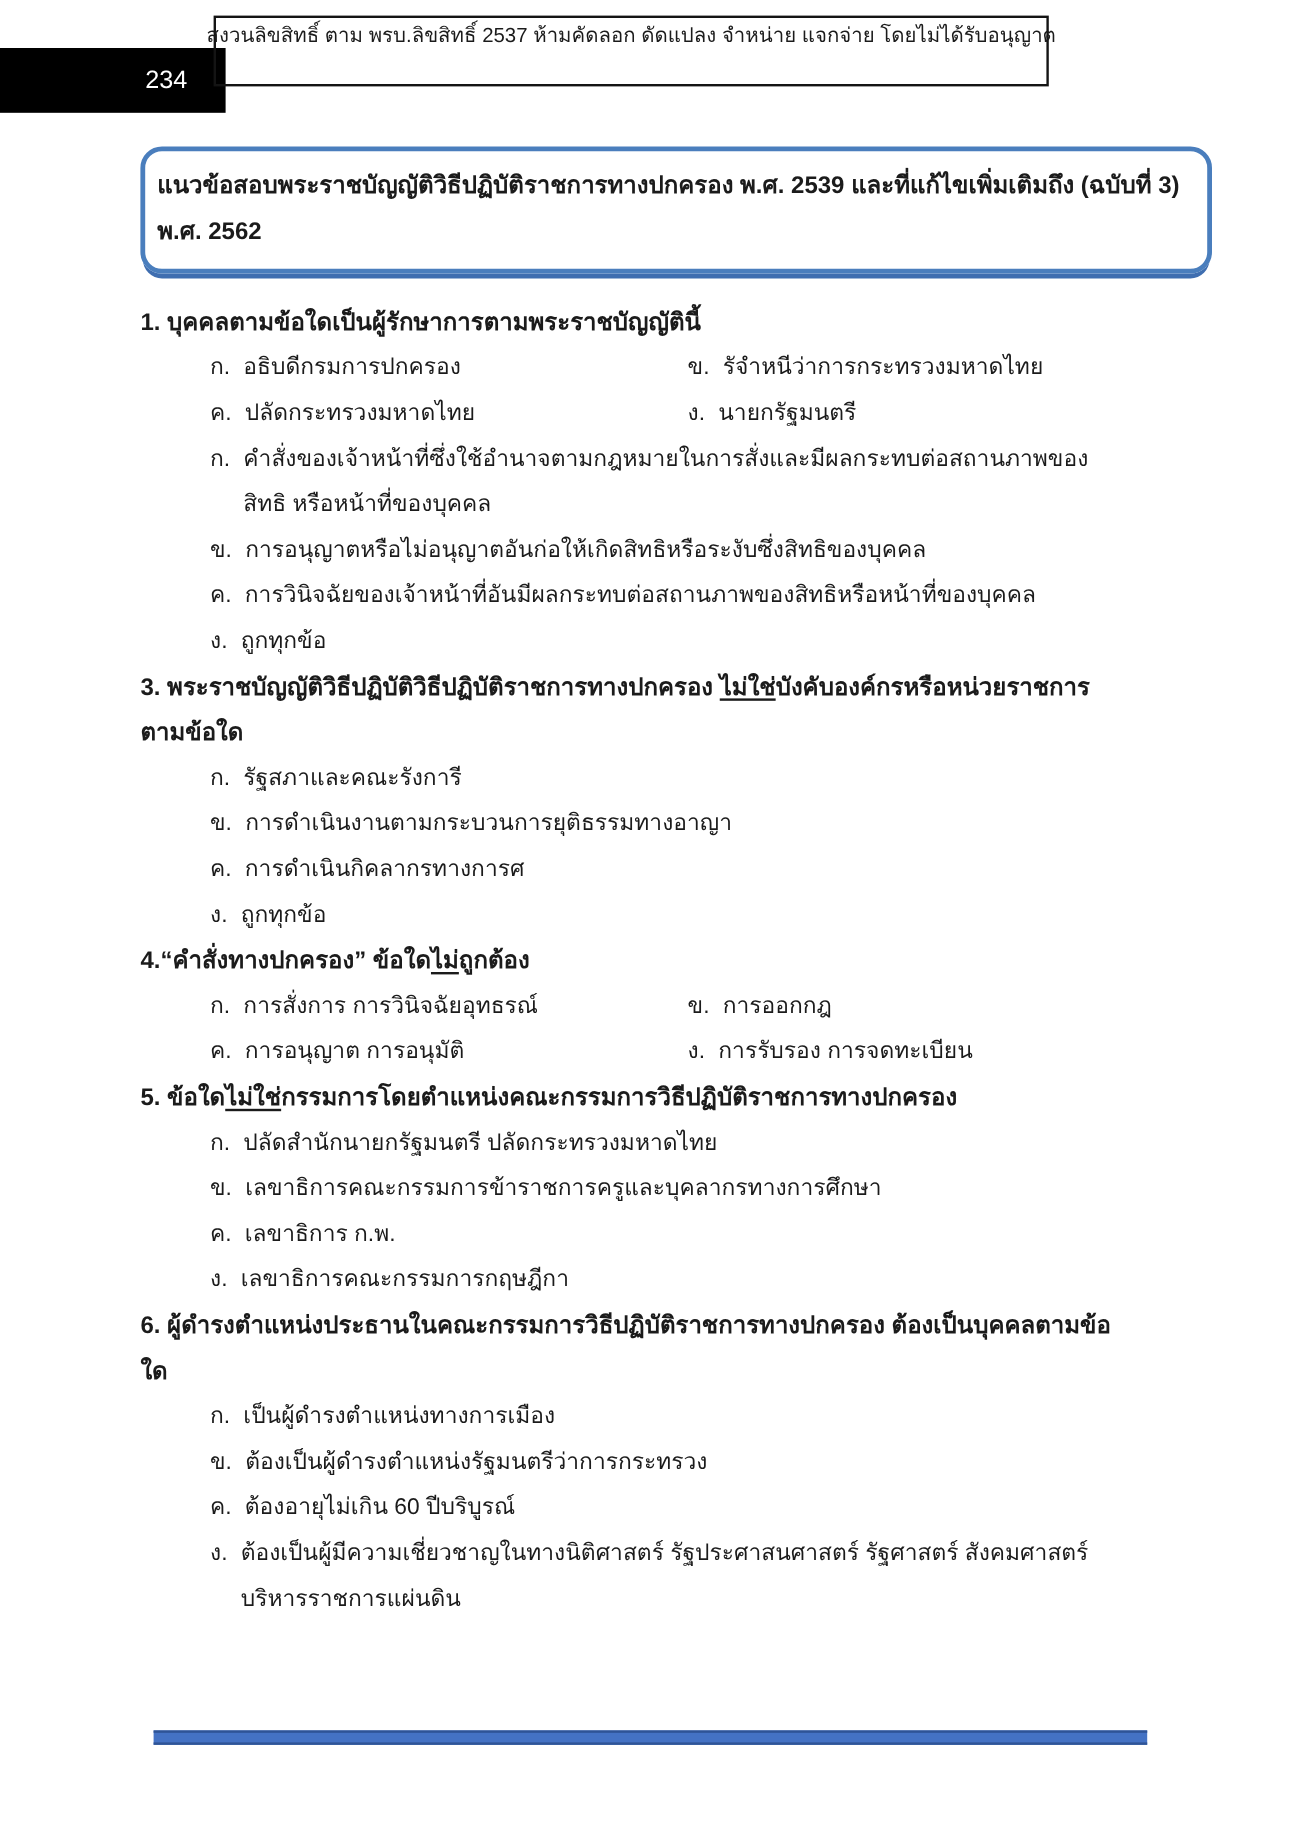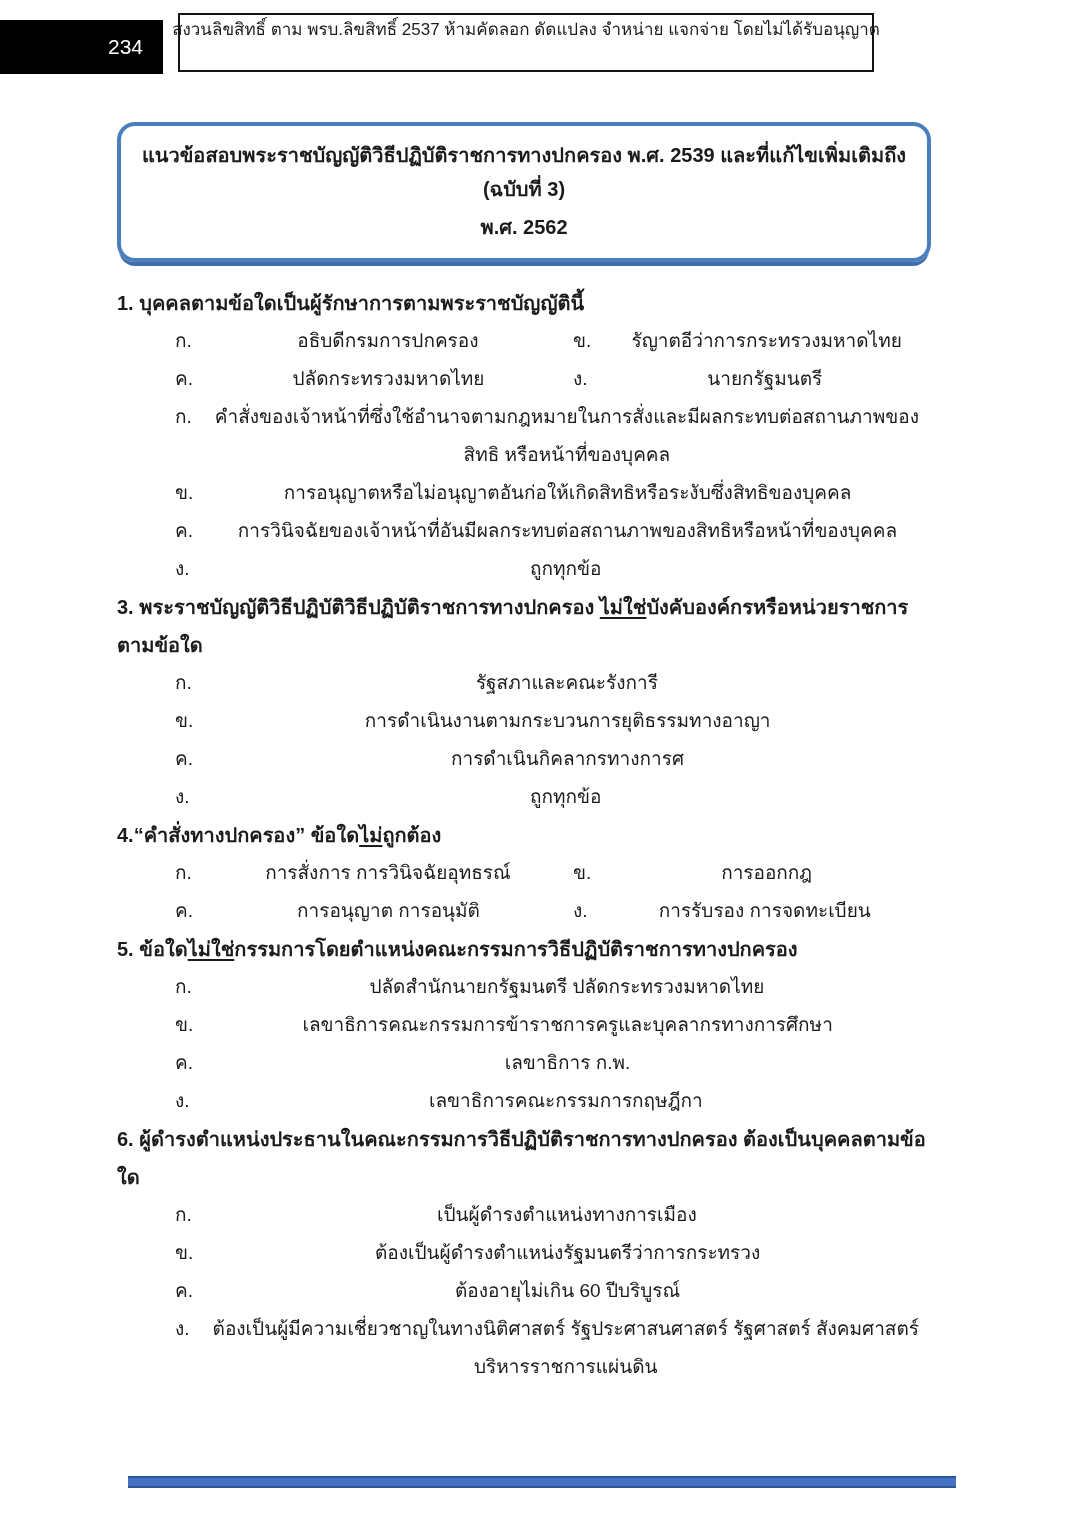--- a/index.html
+++ b/index.html
@@ -7,64 +7,63 @@
   body {
     width: 1076px; height: 1522px;
     position: relative;
     font-family: "Liberation Sans", "DejaVu Sans", sans-serif;
     color: #1b1b1b;
     overflow: hidden;
   }
   
   .hdr { position: relative; height: 108px; }
   .page-number-box {
-    position: absolute; left: 0; top: 20px;
-    width: 163px; height: 54px;
+    position: absolute; left: 0; top: 40px;
+    width: 188px; height: 54px;
     background: #000000;
     color: #ffffff;
     display: flex; align-items: center; justify-content: flex-end;
-    padding-right: 20px;
+    padding-right: 32px;
     font-size: 21px;
   }
   .copyright-box {
     position: absolute; left: 178px; top: 13px;
     width: 696px; height: 59px;
     border: 2px solid #141414;
     display: flex; justify-content: center;
     font-size: 17px;
     white-space: nowrap;
   }
   
   .title-box {
     margin: 14px 0 0 117px;
-    width: 814px;
+    width: 893px;
     border: 4px solid #4a7ebd;
     border-radius: 18px;
     box-shadow: 0 6px 0 -2px #3f6eb0;
     padding: 12px 10px 14px 10px;
-    text-align: center;
     font-weight: 700;
     font-size: 20px;
   }
   .title-box .t1 { line-height: 34px; }
   .title-box .t2 { line-height: 34px; margin-top: 4px; }
   
   .questions {
     margin: 22px 0 0 117px;
     width: 814px;
     font-size: 19px;
     line-height: 38px;
   }
   .q-heading { font-weight: 700; font-size: 20px; }
   .u { text-decoration: underline; text-underline-offset: 3px; text-decoration-thickness: 1.5px; }
   .opts { margin-left: 58px; }
   .opts.two-col { display: grid; grid-template-columns: 398px 1fr; }
   .opt { display: flex; align-items: flex-start; }
   .opt .lbl { flex: 0 0 auto; margin-right: 11px; }
-  .opt .txt { flex: 1 1 auto; text-align: center; }
+  .opt .txt { flex: 1 1 auto; }
   
   .footer-bar {
     margin: 90px 0 0 128px;
     width: 828px; height: 12px;
     background: #4472c4;
     border-top: 2px solid #2f5496;
     border-bottom: 2px solid #2f5496;
   }
 </style>
 </head>
@@ -88,21 +87,21 @@
 
   <div class="question">
     <div class="q-heading"><span>1. บุคคลตามข้อใดเป็นผู้รักษาการตามพระราชบัญญัตินี้</span><span class="u"></span><span></span></div>
     <div class="opts two-col">
       <div class="opt">
           <span class="lbl">ก.</span>
           <span class="txt">อธิบดีกรมการปกครอง</span>
         </div>
       <div class="opt">
           <span class="lbl">ข.</span>
-          <span class="txt">รัญาตอีว่าการกระทรวงมหาดไทย</span>
+          <span class="txt">รัจำหนีว่าการกระทรวงมหาดไทย</span>
         </div>
       <div class="opt">
           <span class="lbl">ค.</span>
           <span class="txt">ปลัดกระทรวงมหาดไทย</span>
         </div>
       <div class="opt">
           <span class="lbl">ง.</span>
           <span class="txt">นายกรัฐมนตรี</span>
         </div>
     </div>

